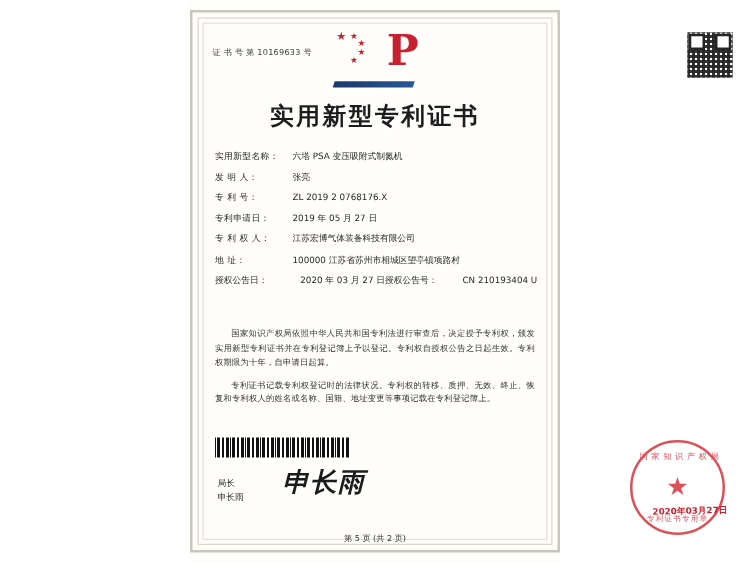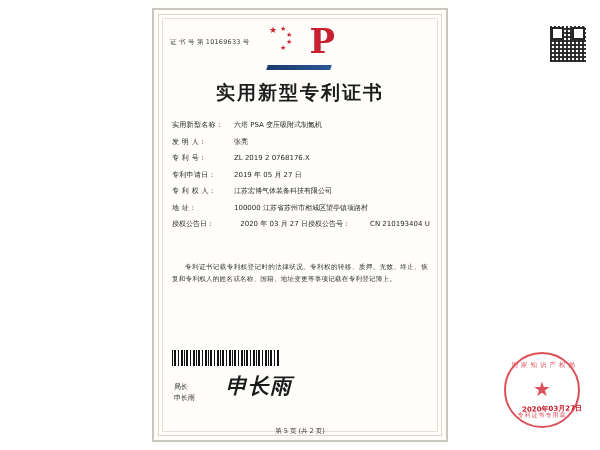--- a/index.html
+++ b/index.html
@@ -372,20 +372,21 @@
         <span>2020 年 03 月 27 日</span>
       </span>
       <span class="col b">
         <span class="label">授权公告号：</span>
         <span>CN 210193404 U</span>
       </span>
     </div>
   </div>
 
   <div class="body-text">
+    <p>国家知识产权局依照中华人民共和国专利法进行审查后，决定授予专利权，颁发实用新型专利证书并在专利登记簿上予以登记。专利权自授权公告之日起生效。专利权期限为十年，自申请日起算。</p>
     <p>专利证书记载专利权登记时的法律状况。专利权的转移、质押、无效、终止、恢复和专利权人的姓名或名称、国籍、地址变更等事项记载在专利登记簿上。</p>
   </div>
 
   <div class="barcode"></div>
 
   <div class="sig-label">
     <div>局长</div>
     <div>申长雨</div>
   </div>
   <div class="sig-hand">申长雨</div>

